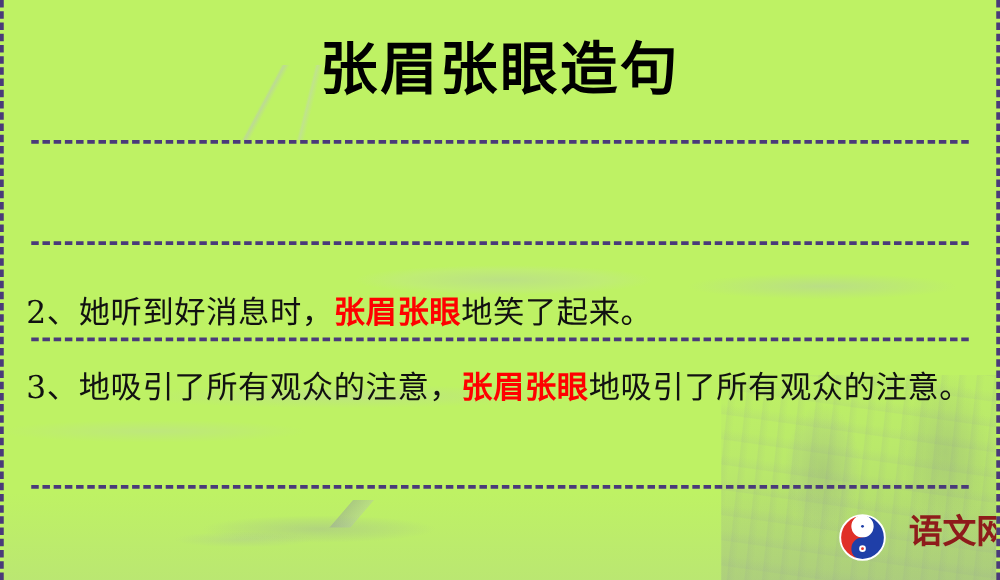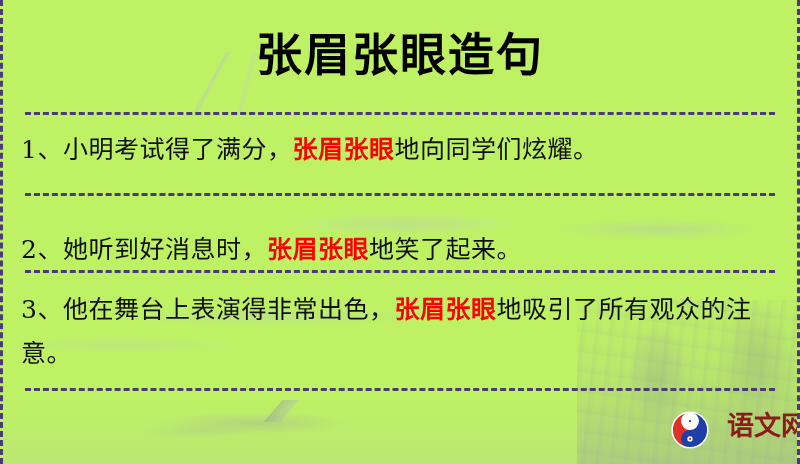--- a/index.html
+++ b/index.html
@@ -231,34 +231,31 @@
     <div class="wash-boat"></div>
     <div class="wash-bottom-haze"></div>
   </div>
 
   <div class="content">
 
     <div class="title">张眉张眼造句</div>
 
     <div class="hrule r1"></div>
 
-    <div class="sentence s1">
-      <span>1、</span><span>小明考试得了满分，</span><span class="kw">张眉张眼</span><span>地向同学们炫耀。</span>
-    </div>
 
     <div class="hrule r2"></div>
 
     <div class="sentence s2">
       <span>2、</span><span>她听到好消息时，</span><span class="kw">张眉张眼</span><span>地笑了起来。</span>
     </div>
 
     <div class="hrule r3"></div>
 
     <div class="sentence s3">
-      <span>3、</span><span>他在舞台上表演得非常出色，</span><span class="kw">张眉张眼</span><span>地吸引了所有观众的注意。</span>
+      <span>3、</span><span>地吸引了所有观众的注意，</span><span class="kw">张眉张眼</span><span>地吸引了所有观众的注意。</span>
     </div>
 
     <div class="hrule r4"></div>
 
   </div>
 
   <div class="logo">
     <svg class="logo-mark" viewBox="0 0 100 100">
       <circle cx="50" cy="50" r="47" fill="#ffffff"></circle>
       <path d="M50 3 A47 47 0 0 0 50 97 A23.5 23.5 0 0 0 50 50 A23.5 23.5 0 0 1 50 3 Z" fill="#e03028"></path>

